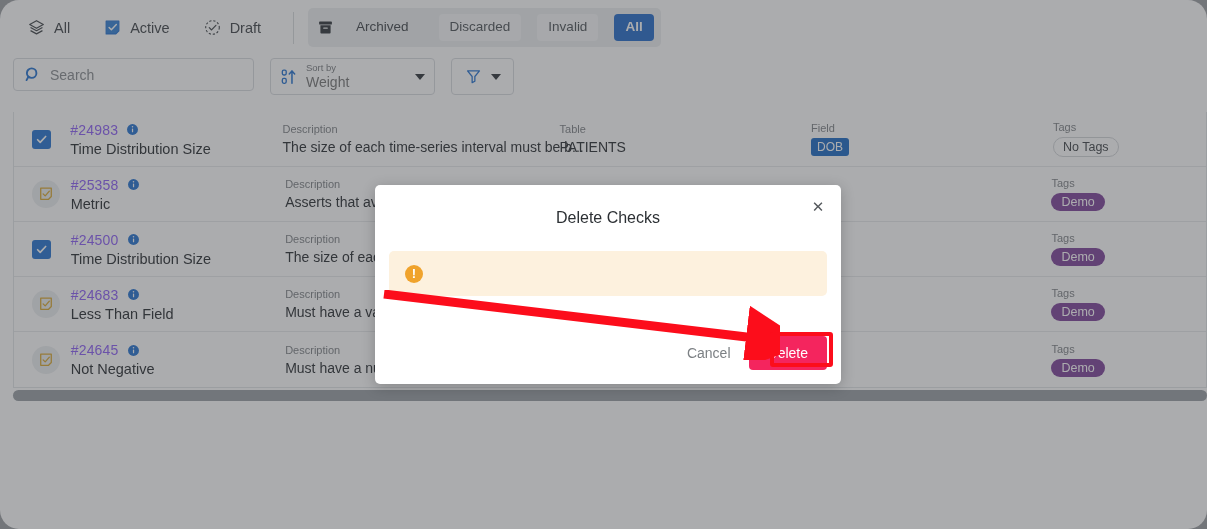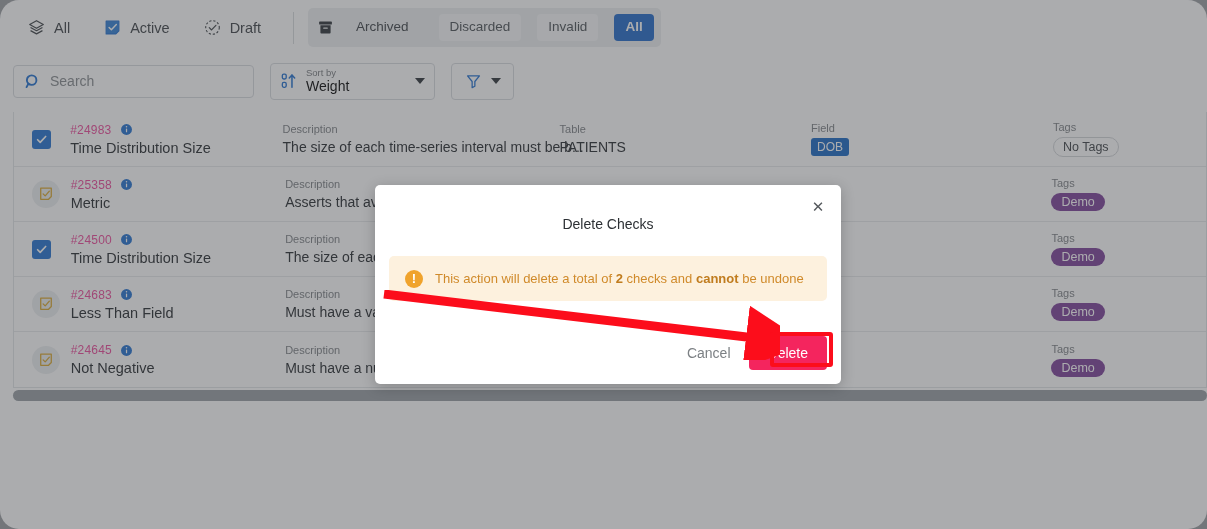--- a/index.html
+++ b/index.html
@@ -46,40 +46,40 @@
     font-size: 13.5px; color: #4a4f54; background: #f7f8f9;
     border: none; border-radius: 4px; padding: 5px 11px;
     font-family: inherit; cursor: pointer; line-height: 1.2;
   }
   .seg-btn.plain { background: transparent; color: #3c4145; padding-left: 2px; padding-right: 14px; }
   .seg-btn.active { background: #2068c8; color: #ffffff; font-weight: 600; }
 
   
   #search-row {
     position: absolute; left: 0; top: 58px; width: 997px; height: 46px;
-    display: flex; align-items: center; padding-left: 13px; gap: 16px;
+    display: flex; padding-left: 13px; gap: 16px;
   }
   #search-box {
     width: 241px; height: 33px; border: 1px solid #d8dbde; border-radius: 4px;
     display: flex; align-items: center; padding: 0 10px; gap: 9px; background: #fff;
   }
   #search-input {
     border: none; outline: none; font-size: 14px; color: #3c4145;
     font-family: inherit; width: 100%; background: transparent;
   }
   #search-input::placeholder { color: #85898d; }
 
   #sort-box {
     width: 165px; height: 37px; border: 1px solid #d8dbde; border-radius: 4px;
     display: flex; align-items: center; padding: 0 9px; gap: 8px; background: #fff;
     cursor: pointer;
   }
   #sort-box .txt { flex: 1; display: flex; flex-direction: column; line-height: 1.1; }
   #sort-box .cap { font-size: 9.5px; color: #76797d; }
-  #sort-box .val { font-size: 14px; color: #000000; margin-top: 1px; }
+  #sort-box .val { font-size: 14px; color: #737373; margin-top: 1px; }
 
   #filter-box {
     width: 63px; height: 37px; border: 1px solid #d8dbde; border-radius: 4px;
     display: flex; align-items: center; justify-content: center; gap: 9px;
     background: #fff; cursor: pointer;
   }
   .caret { width: 0; height: 0; border-left: 5px solid transparent;
            border-right: 5px solid transparent; border-top: 6px solid #2b3035; }
 
   
@@ -96,21 +96,21 @@
   .cb-blue {
     width: 19px; height: 19px; border-radius: 3px; background: #1f6fd0;
     display: flex; align-items: center; justify-content: center;
   }
   .cb-circle {
     width: 28px; height: 28px; border-radius: 50%; background: #eceef0;
     display: flex; align-items: center; justify-content: center;
   }
   .col-id { width: 222px; }
   .id-line { display: flex; align-items: center; gap: 8px; }
-  .id-text { font-size: 12px; color: #ec4899; letter-spacing: .2px; }
+  .id-text { font-size: 14px; color: #8b5cf6; letter-spacing: .2px; }
   .name-text { font-size: 14.5px; color: #24282c; margin-top: 3px; }
   .col-label { font-size: 11px; color: #7b7f83; }
   .col-value { font-size: 14px; color: #24282c; margin-top: 4px; white-space: nowrap; }
   .col-desc { width: 277px; }
   .col-table { width: 263px; }
   .col-field { width: 253px; }
   .col-tags { width: 160px; }
   .badge-blue {
     display: inline-block; background: #1667c4; color: #fff; font-size: 12px;
     border-radius: 3px; padding: 2px 6px; margin-top: 4px; font-weight: 500;
@@ -136,22 +136,22 @@
     background: #fff; border-radius: 5px; z-index: 50;
     box-shadow: 0 3px 14px rgba(0,0,0,.22);
   }
   #modal-close {
     position: absolute; right: 12px; top: 11px; width: 22px; height: 22px;
     display: flex; align-items: center; justify-content: center;
     font-size: 15px; color: #55595d; cursor: pointer; background: none; border: none;
     font-family: inherit;
   }
   #modal-title {
-    text-align: center; font-size: 14px; color: #2c3034; font-weight: 400;
-    padding-top: 31px;
+    text-align: center; font-size: 16px; color: #2c3034; font-weight: 400;
+    padding-top: 24px;
   }
   #warn {
     margin: 24px 14px 0 14px; background: #fdf1de; border-radius: 5px;
     height: 45px; display: flex; align-items: center; padding-left: 16px; gap: 12px;
   }
   #warn .wicon {
     width: 18px; height: 18px; border-radius: 50%; background: #f0a32c;
     color: #fff; font-size: 13px; font-weight: 700; display: flex;
     align-items: center; justify-content: center; flex: 0 0 18px;
   }
@@ -460,27 +460,20 @@
 <div id="dim-overlay"></div>
 
 <div id="hscroll"></div>
 
 <div id="modal">
   <button id="modal-close">✕</button>
   <div id="modal-title">Delete Checks</div>
 
   <div id="warn">
     <span class="wicon">!</span>
-    <span class="wtext">
-      <span>This action will delete a total of</span>
-      <b>2</b>
-      <span>checks and</span>
-      <b>cannot</b>
-      <span>be undone</span>
-    </span>
   </div>
 
   <div id="modal-actions">
     <button id="cancel-btn">Cancel</button>
     <button id="delete-btn">Delete</button>
   </div>
 </div>
 
 <div id="annot-box"></div>
 <svg id="annot-arrow" width="400" height="70">

